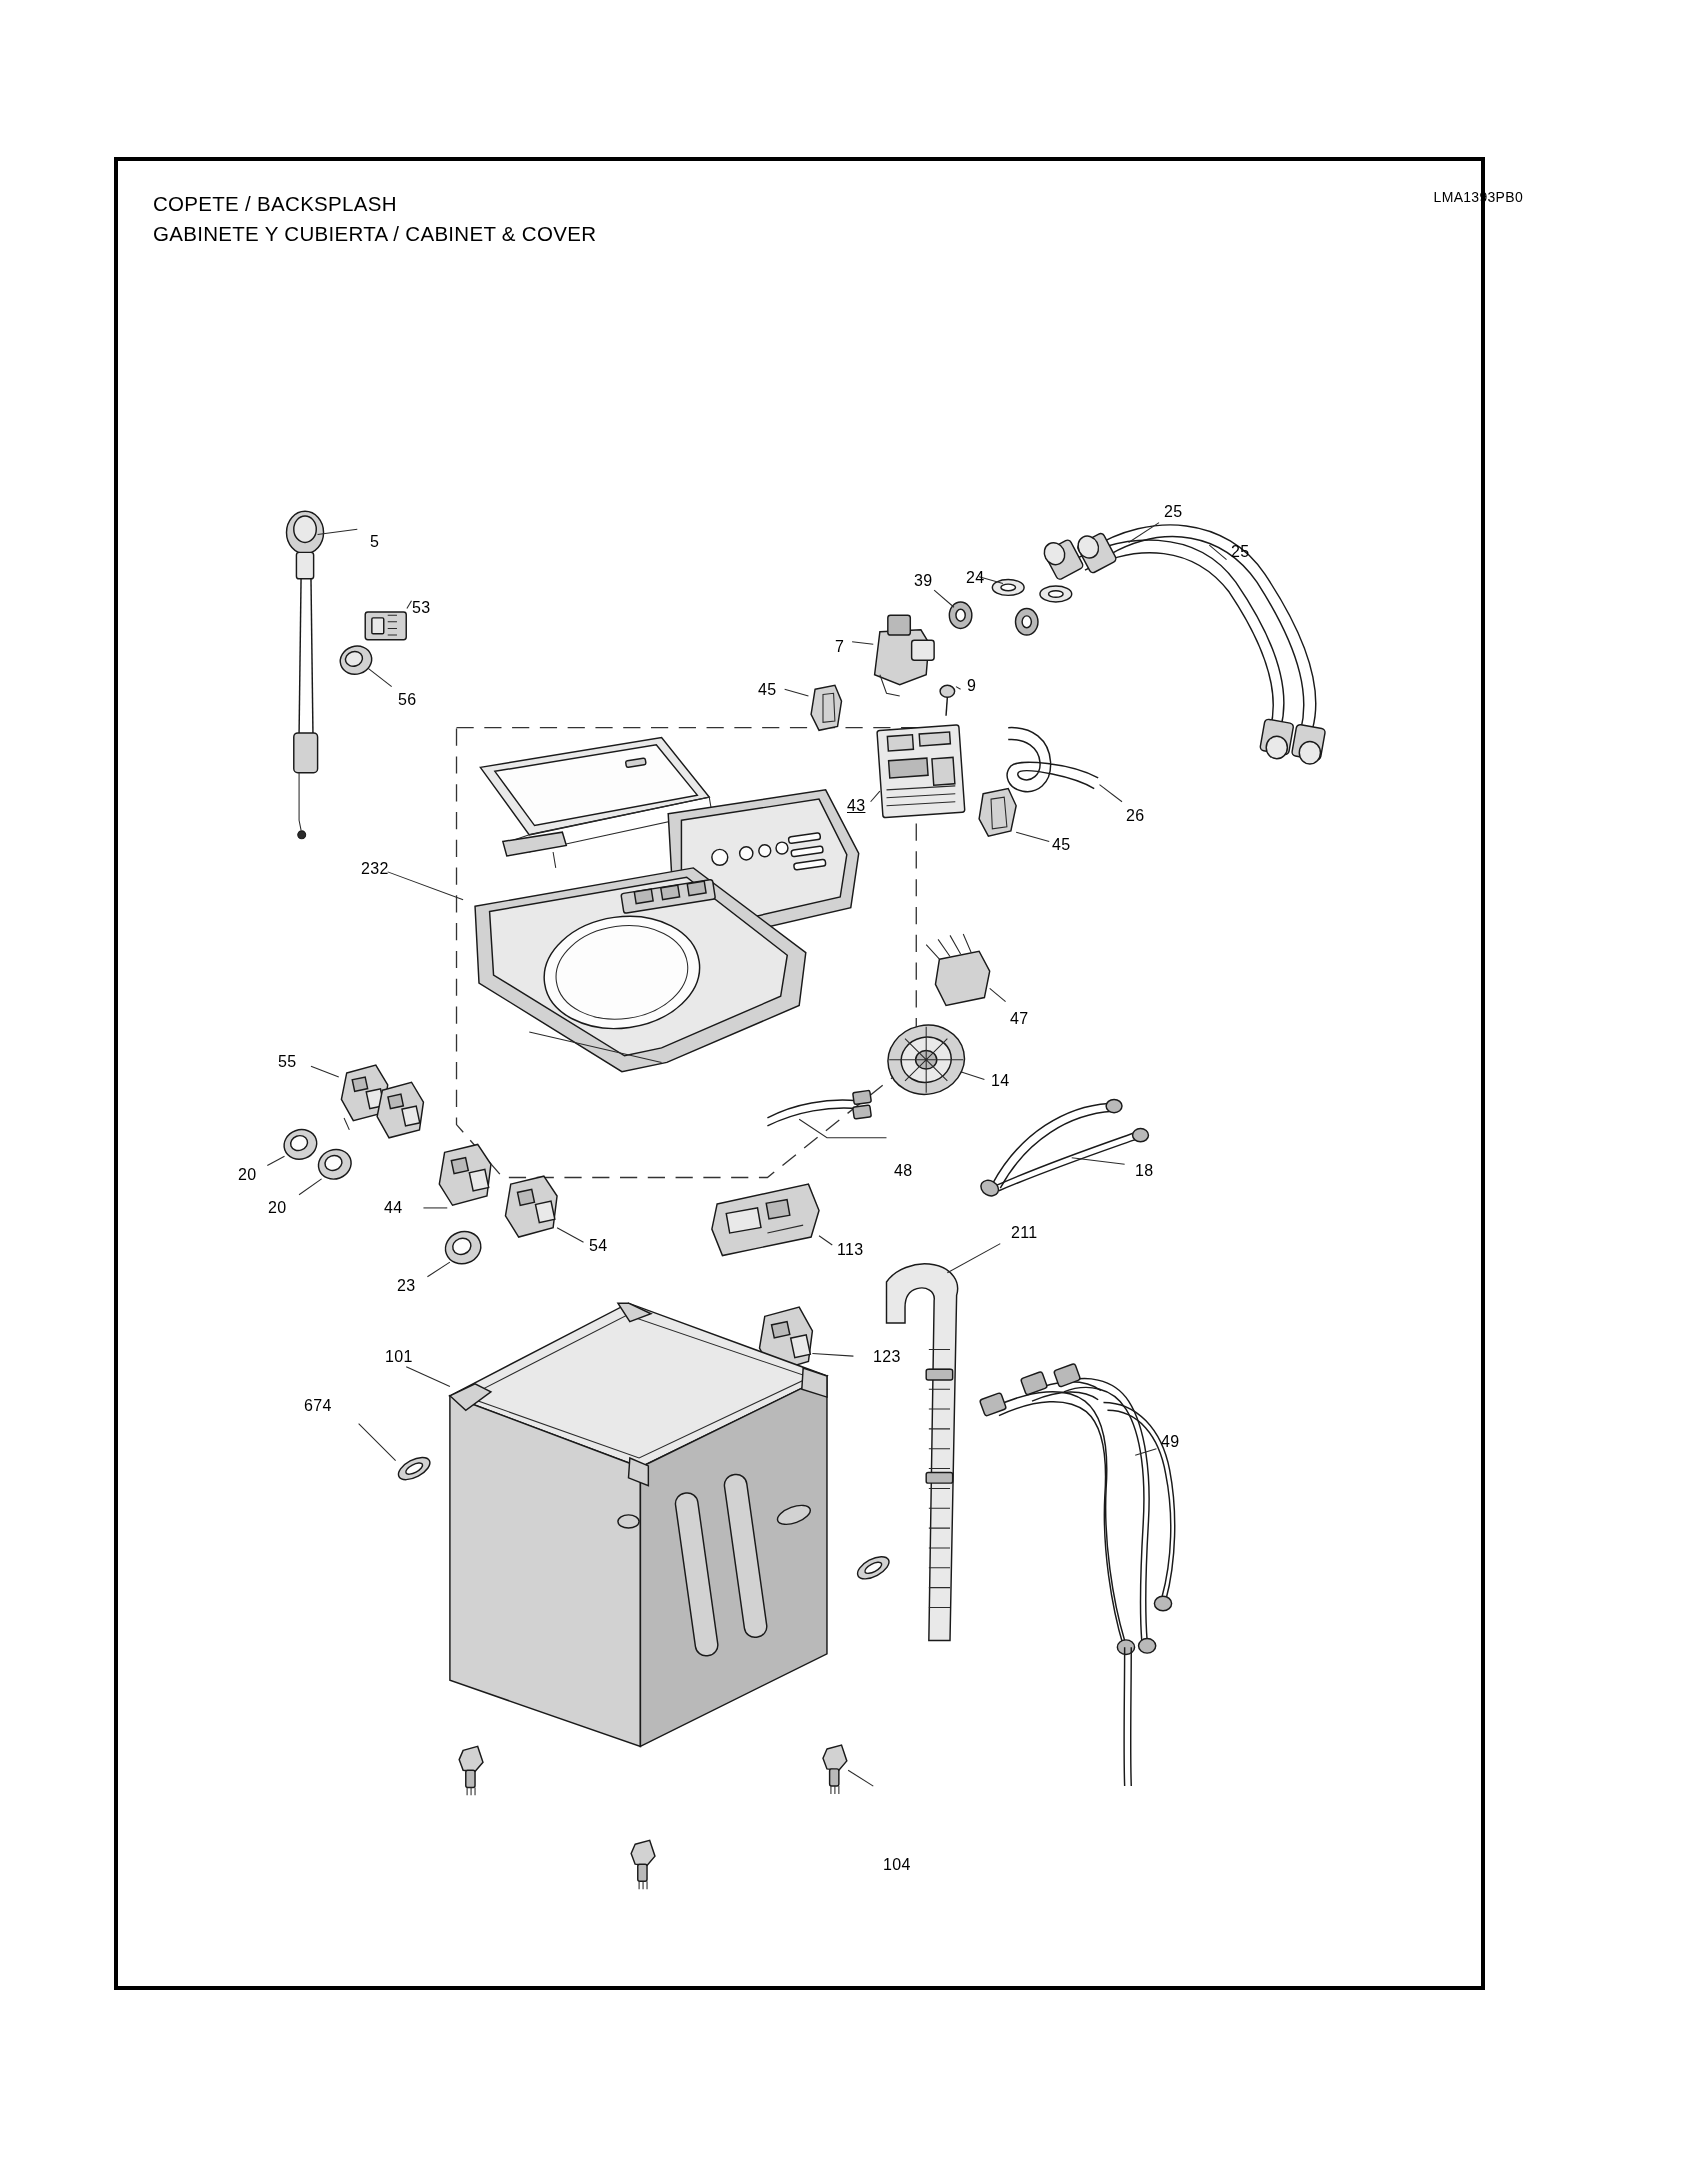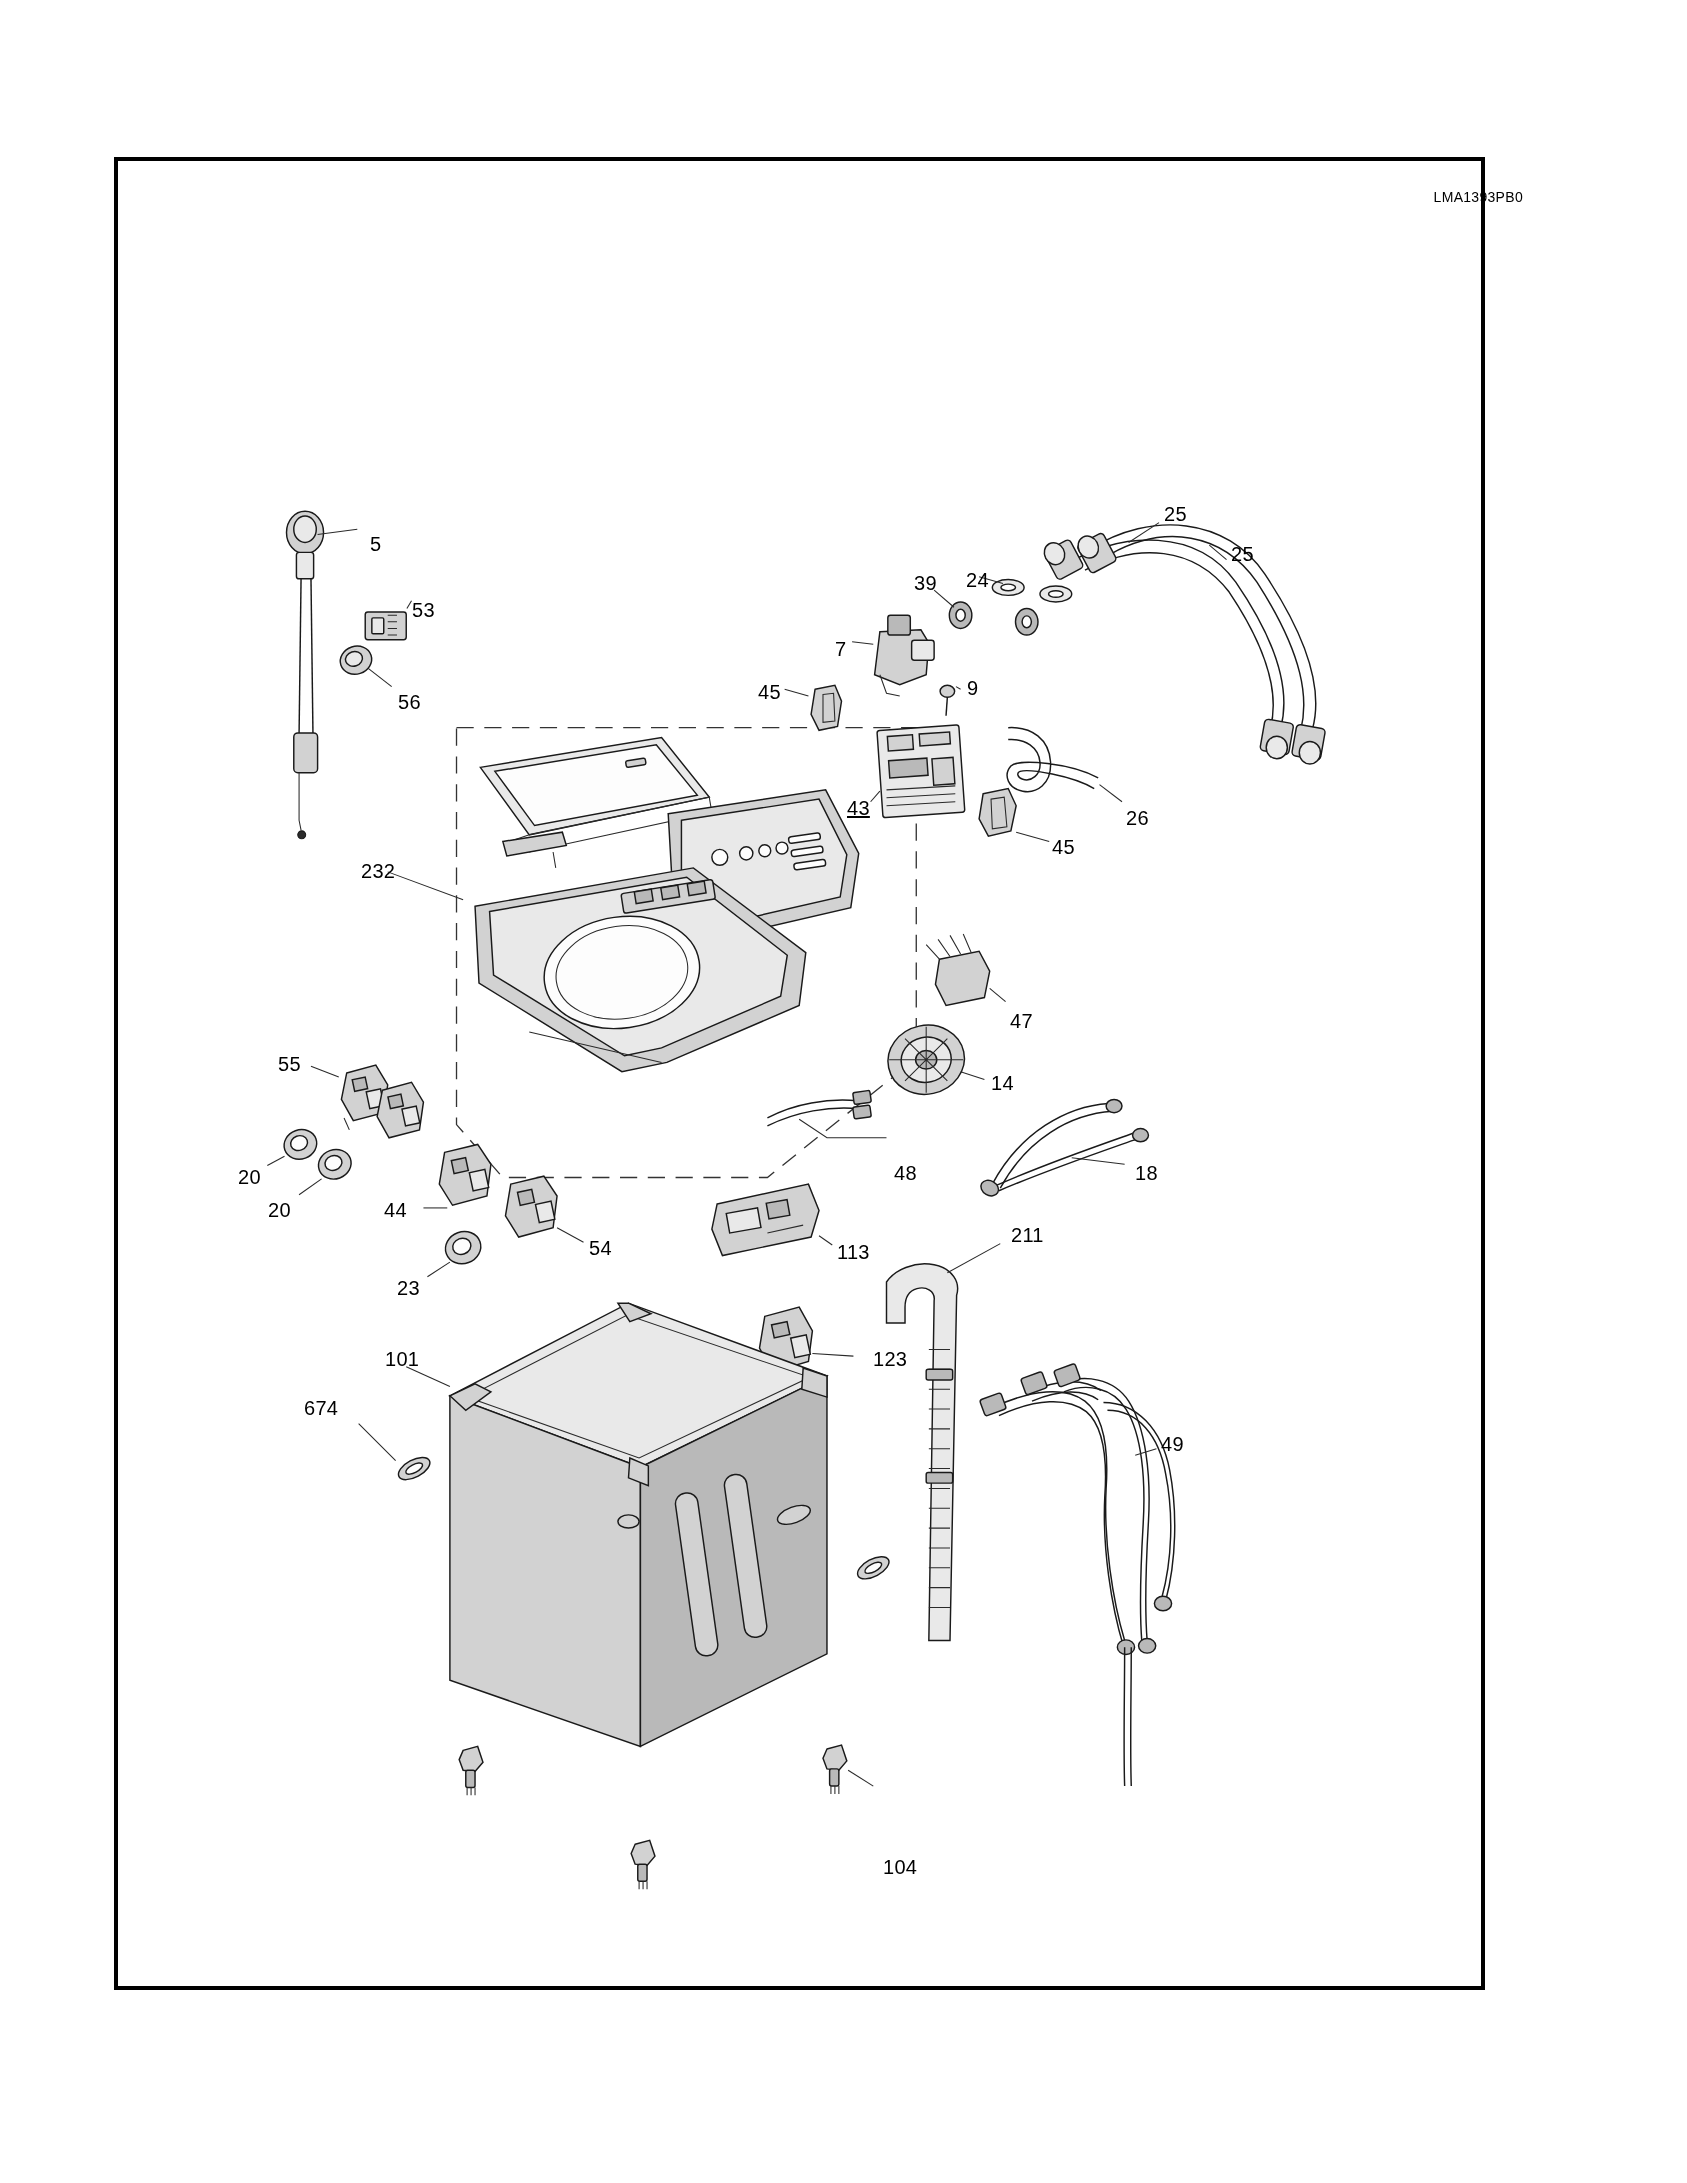--- a/index.html
+++ b/index.html
@@ -45,21 +45,21 @@
     position: absolute;
     right: 164px;
     top: 189px;
     font-size: 14px;
     letter-spacing: 0.3px;
     white-space: nowrap;
   }
   
   .callout {
     position: absolute;
-    font-size: 20px;
+    font-size: 16px;
     letter-spacing: 0.3px;
     color: #000;
     white-space: nowrap;
   }
   
   svg.art {
     position: absolute;
     left: 0; top: 0;
     width: 1687px;
     height: 2183px;
@@ -74,20 +74,24 @@
   .fill-w { fill: #fdfdfd; stroke: #1a1a1a; stroke-width: 2.2; }
   .fill-blk { fill: #2b2b2b; stroke: #1a1a1a; stroke-width: 1.6; }
 </style>
 </head>
 <body>
 
 <div id="sheet">
 
   <div class="frame"></div>
 
+  <div class="title-block">
+    <div>COPETE / BACKSPLASH</div>
+    <div>GABINETE Y CUBIERTA / CABINET &amp; COVER</div>
+  </div>
 
   <div class="model-code">LMA1393PB0</div>
 
   <svg class="art" viewBox="0 0 2550 3300">
 
     <g>
       <path class="ln-dash" d="M690 1100 L880 1100 L1385 1100 L1385 1235 L1385 1420 L1385 1600 L1160 1780 L980 1780 L760 1780 L690 1700 L690 1400 Z"></path>
     </g>
 
     <g>

